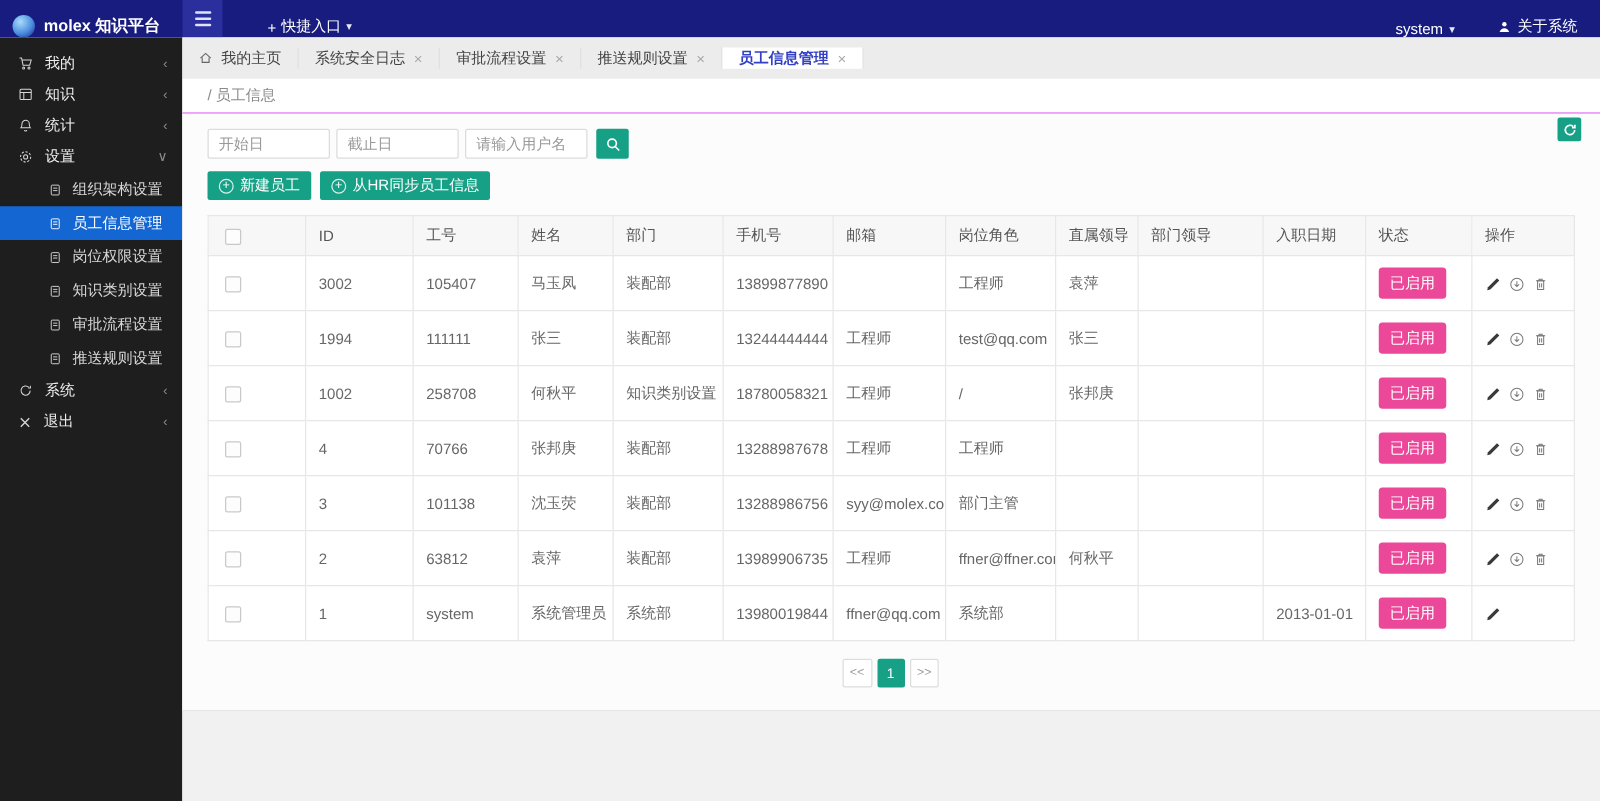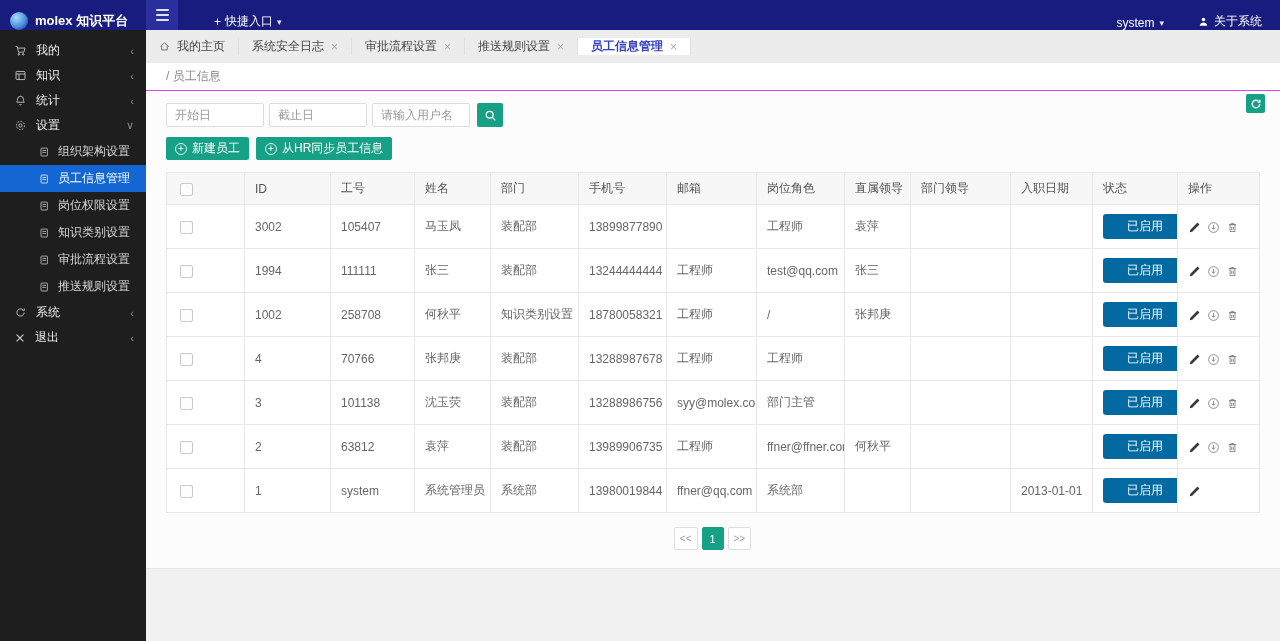--- a/index.html
+++ b/index.html
@@ -54,21 +54,21 @@
   .actions { margin-top:10px; display:flex; gap:7px; }
   .teal-btn { height:23px; background:#16a085; color:#fff; border:none; border-radius:2px; padding:0 9px; font-size:12px; display:flex; align-items:center; gap:5px; cursor:pointer; font-family:inherit; }
   .plus-circle { width:12px; height:12px; border:1px solid rgba(255,255,255,.85); border-radius:50%; display:inline-flex; align-items:center; justify-content:center; font-size:10px; line-height:1; }
 
   table { margin-top:12px; border-collapse:collapse; background:#fff; table-layout:fixed; width:1093px; }
   th, td { border:1px solid #e7e7e7; text-align:left; overflow:hidden; white-space:nowrap; }
   th { background:#f7f7f7; color:#555; font-weight:normal; padding:7px 10px; font-size:12px; }
   td { color:#666; padding:9px 10px; font-size:12px; }
   td.cb, th.cb { text-align:left; padding-left:13px; }
   input[type="checkbox"] { appearance:none; width:13px; height:13px; border:1px solid #c9c9c9; border-radius:2px; background:#fdfdfd; cursor:pointer; vertical-align:middle; }
-  .status-btn { background:#0369a1; color:#fff; border:none; border-radius:3px; padding:4px 24px; font-size:12px; cursor:pointer; font-family:inherit; }
+  .status-btn { background:#ec4899; color:#fff; border:none; border-radius:3px; padding:4px 9px; font-size:12px; cursor:pointer; font-family:inherit; }
   td.ops svg { margin-right:6px; cursor:pointer; vertical-align:middle; }
 
   .pagination { width:1093px; margin-top:14px; display:flex; justify-content:center; gap:4px; }
   .pagination button { min-width:22px; height:23px; border:1px solid #ddd; background:#fff; color:#9a9a9a; border-radius:2px; font-size:10px; cursor:pointer; font-family:inherit; padding:0 5px; }
   .pagination button.active { background:#16a085; border-color:#16a085; color:#fff; font-size:11px; }
 </style>
 </head>
 <body>
 
 <div class="app">

